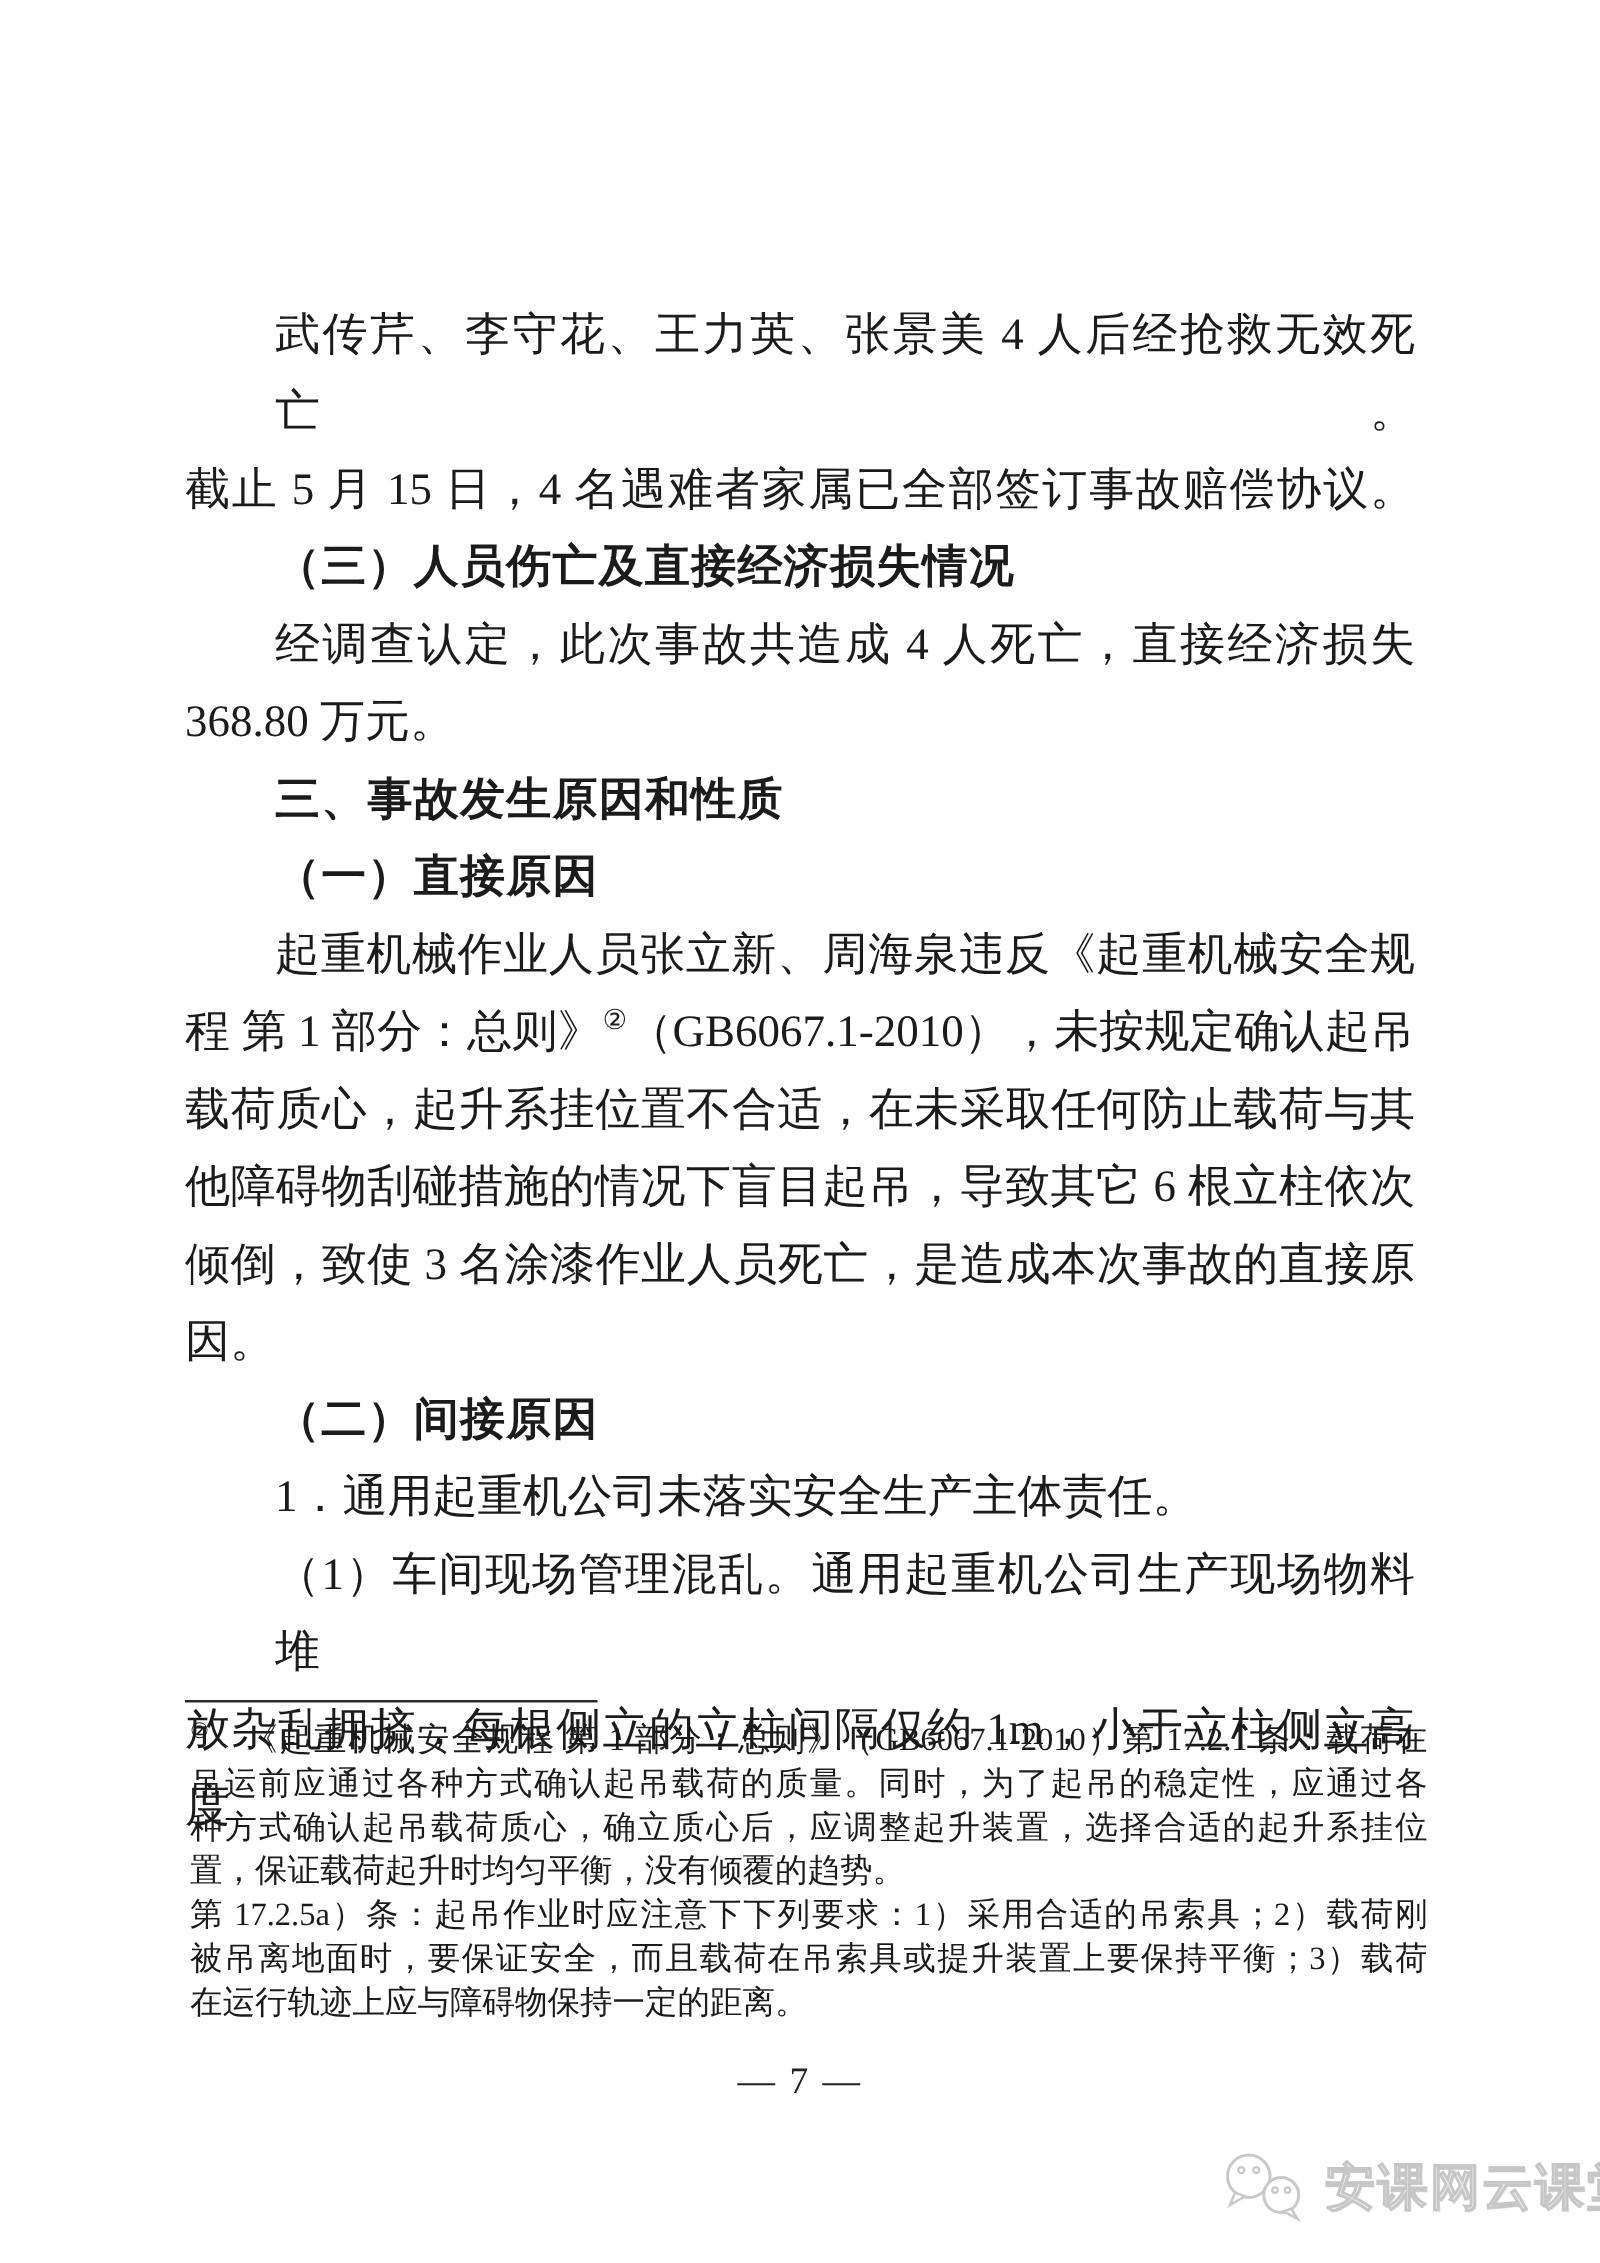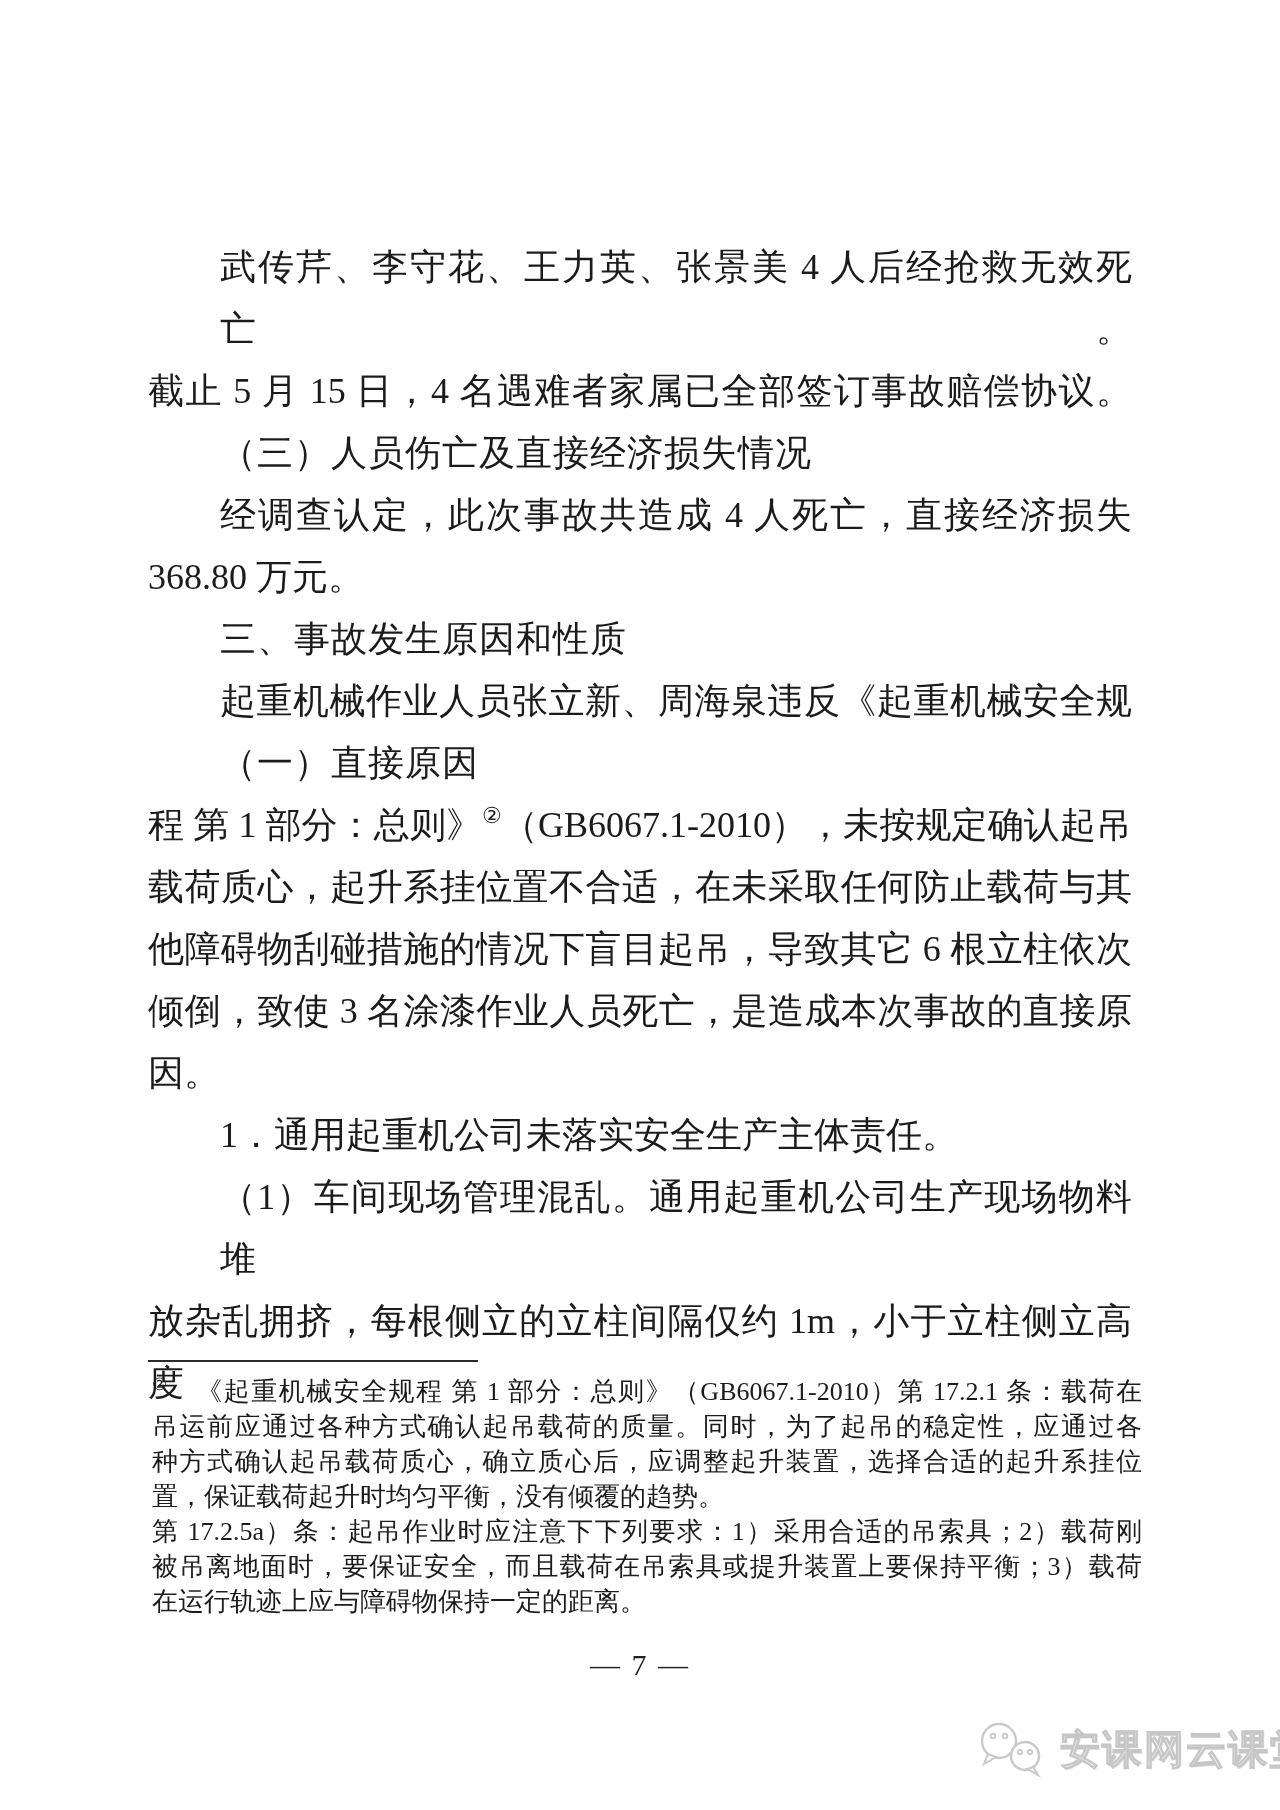--- a/index.html
+++ b/index.html
@@ -32,21 +32,21 @@
   .ln.fill {
     white-space: normal;
     text-align: justify;
     text-align-last: justify;
   }
   .ln.indent {
     padding-left: 72px;
   }
   .ln.hei {
     font-family: "Liberation Sans", "DejaVu Sans", sans-serif;
-    font-weight: 400;
+    font-weight: 700;
     letter-spacing: 1px;
   }
   .fnref {
     font-size: 22px;
     vertical-align: 14px;
     line-height: 0;
   }
   .fn-sep {
     position: absolute;
     left: 148px;
@@ -117,27 +117,28 @@
 
 <div class="page">
 
   <div class="body-text">
     <div class="ln indent fill">武传芹、李守花、王力英、张景美 4 人后经抢救无效死亡。</div>
     <div class="ln fill">截止 5 月 15 日，4 名遇难者家属已全部签订事故赔偿协议。</div>
     <div class="ln indent hei">（三）人员伤亡及直接经济损失情况</div>
     <div class="ln indent fill">经调查认定，此次事故共造成 4 人死亡，直接经济损失</div>
     <div class="ln">368.80 万元。</div>
     <div class="ln indent hei">三、事故发生原因和性质</div>
+    <div class="ln indent hei">（一）直接原因</div>
     <div class="ln indent fill">起重机械作业人员张立新、周海泉违反《起重机械安全规</div>
-    <div class="ln indent hei">（一）直接原因</div>
     <div class="ln fill"><span>程 第 1 部分：总则》</span><span class="fnref">②</span><span>（GB6067.1-2010），未按规定确认起吊</span></div>
     <div class="ln fill">载荷质心，起升系挂位置不合适，在未采取任何防止载荷与其</div>
     <div class="ln fill">他障碍物刮碰措施的情况下盲目起吊，导致其它 6 根立柱依次</div>
     <div class="ln fill">倾倒，致使 3 名涂漆作业人员死亡，是造成本次事故的直接原</div>
     <div class="ln">因。</div>
+    <div class="ln indent hei">（二）间接原因</div>
     <div class="ln indent">1．通用起重机公司未落实安全生产主体责任。</div>
     <div class="ln indent fill">（1）车间现场管理混乱。通用起重机公司生产现场物料堆</div>
     <div class="ln fill">放杂乱拥挤，每根侧立的立柱间隔仅约 1m，小于立柱侧立高度</div>
   </div>
 
   <div class="fn-sep"></div>
 
   <div class="footnotes">
     <div class="fn fill"><span class="fn-mark">②</span><span>　《起重机械安全规程 第 1 部分：总则》（GB6067.1-2010）第 17.2.1 条：载荷在</span></div>
     <div class="fn fill">吊运前应通过各种方式确认起吊载荷的质量。同时，为了起吊的稳定性，应通过各</div>

